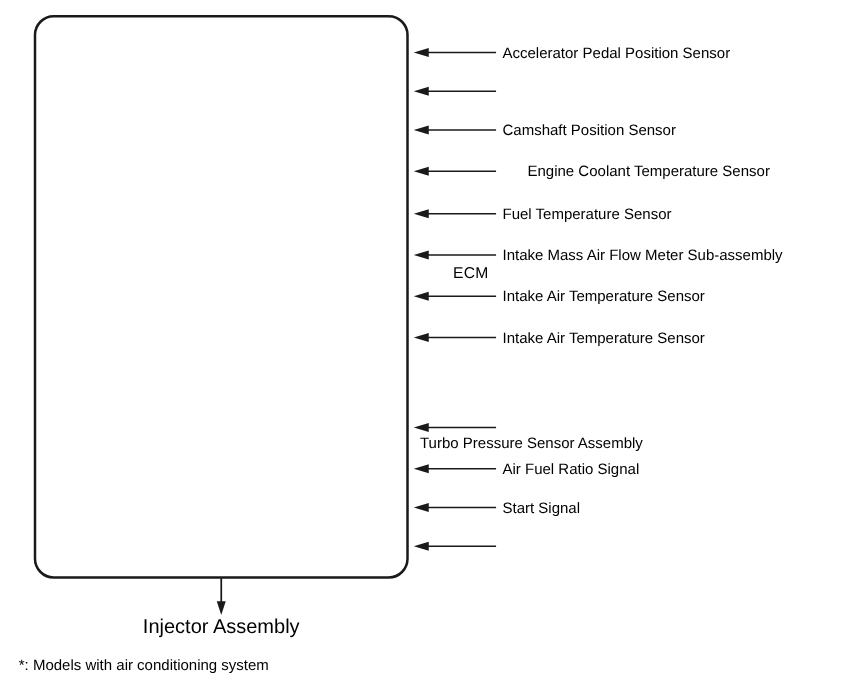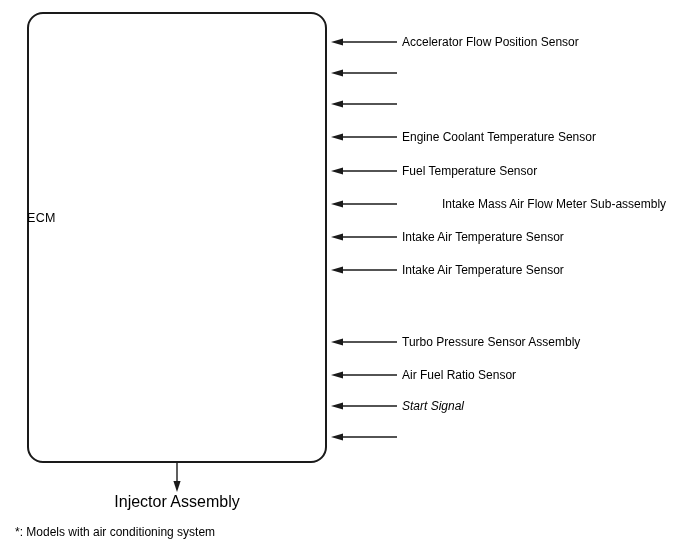--- a/index.html
+++ b/index.html
@@ -25,21 +25,21 @@
     box-sizing: border-box;
     border: 2px solid var(--line, #000000);
     border-radius: 16px;
     background: transparent;
   }
   .ecm-label {
     position: absolute;
     left: 27px;
     top: 211px;
     width: 364px;
-    text-align: left;
+    text-align: right;
     font-size: 12.5px;
     line-height: 14px;
     letter-spacing: 0.3px;
   }
   .input-row {
     position: absolute;
     left: 331px;
     display: flex;
     align-items: flex-start;
   }
@@ -87,54 +87,57 @@
 
   <div class="ecm-label">ECM</div>
 
   <div id="inputs">
       <div class="input-row" style="top: 35px;">
         <svg width="66" height="10" viewBox="0 0 66 10">
           <line x1="9" y1="5" x2="66" y2="5" stroke="#1a1a1a" stroke-width="1.3"></line>
           <polygon points="0,5 12,1.4 12,8.6" fill="#1a1a1a"></polygon>
         </svg>
         <div class="input-label">
-          <div>Accelerator Flow Position Sensor</div>
+          <div>Accelerator Pedal Position Sensor</div>
         </div>
       </div>
       <div class="input-row" style="top: 66px;">
         <svg width="66" height="10" viewBox="0 0 66 10">
           <line x1="9" y1="5" x2="66" y2="5" stroke="#1a1a1a" stroke-width="1.3"></line>
           <polygon points="0,5 12,1.4 12,8.6" fill="#1a1a1a"></polygon>
         </svg>
       </div>
       <div class="input-row" style="top: 97px;">
         <svg width="66" height="10" viewBox="0 0 66 10">
           <line x1="9" y1="5" x2="66" y2="5" stroke="#1a1a1a" stroke-width="1.3"></line>
           <polygon points="0,5 12,1.4 12,8.6" fill="#1a1a1a"></polygon>
         </svg>
-      </div>
-      <div class="input-row" style="top: 130px;">
+        <div class="input-label">
+          <div>Camshaft Position Sensor</div>
+        </div>
+      </div>
+      <div class="input-row" style="top: 130px; gap: 20px;">
         <svg width="66" height="10" viewBox="0 0 66 10">
           <line x1="9" y1="5" x2="66" y2="5" stroke="#1a1a1a" stroke-width="1.3"></line>
           <polygon points="0,5 12,1.4 12,8.6" fill="#1a1a1a"></polygon>
         </svg>
         <div class="input-label">
           <div>Engine Coolant Temperature Sensor</div>
         </div>
       </div>
       <div class="input-row" style="top: 164px; text-align: right;">
         <svg width="66" height="10" viewBox="0 0 66 10">
           <line x1="9" y1="5" x2="66" y2="5" stroke="#1a1a1a" stroke-width="1.3"></line>
           <polygon points="0,5 12,1.4 12,8.6" fill="#1a1a1a"></polygon>
         </svg>
         <div class="input-label">
           <div>Fuel Temperature Sensor</div>
         </div>
       </div>
-      <div class="input-row" style="top: 197px; gap: 40px;">
+      <div class="input-row" style="top: 197px;">
         <svg width="66" height="10" viewBox="0 0 66 10">
           <line x1="9" y1="5" x2="66" y2="5" stroke="#1a1a1a" stroke-width="1.3"></line>
           <polygon points="0,5 12,1.4 12,8.6" fill="#1a1a1a"></polygon>
         </svg>
         <div class="input-label">
           <div>Intake Mass Air Flow Meter Sub-assembly</div>
         </div>
       </div>
       <div class="input-row" style="top: 230px;">
         <svg width="66" height="10" viewBox="0 0 66 10">
@@ -147,39 +150,39 @@
       </div>
       <div class="input-row" style="top: 263px;">
         <svg width="66" height="10" viewBox="0 0 66 10">
           <line x1="9" y1="5" x2="66" y2="5" stroke="#1a1a1a" stroke-width="1.3"></line>
           <polygon points="0,5 12,1.4 12,8.6" fill="#1a1a1a"></polygon>
         </svg>
         <div class="input-label">
           <div>Intake Air Temperature Sensor</div>
         </div>
       </div>
-      <div class="input-row" style="top: 335px;">
+      <div class="input-row" style="top: 335px; flex-direction: column;">
         <svg width="66" height="10" viewBox="0 0 66 10">
           <line x1="9" y1="5" x2="66" y2="5" stroke="#1a1a1a" stroke-width="1.3"></line>
           <polygon points="0,5 12,1.4 12,8.6" fill="#1a1a1a"></polygon>
         </svg>
         <div class="input-label">
           <div>Turbo Pressure Sensor Assembly</div>
         </div>
       </div>
       <div class="input-row" style="top: 368px;">
         <svg width="66" height="10" viewBox="0 0 66 10">
           <line x1="9" y1="5" x2="66" y2="5" stroke="#1a1a1a" stroke-width="1.3"></line>
           <polygon points="0,5 12,1.4 12,8.6" fill="#1a1a1a"></polygon>
         </svg>
         <div class="input-label">
-          <div>Air Fuel Ratio Sensor</div>
-        </div>
-      </div>
-      <div class="input-row" style="top: 399px; font-style: italic;">
+          <div>Air Fuel Ratio Signal</div>
+        </div>
+      </div>
+      <div class="input-row" style="top: 399px;">
         <svg width="66" height="10" viewBox="0 0 66 10">
           <line x1="9" y1="5" x2="66" y2="5" stroke="#1a1a1a" stroke-width="1.3"></line>
           <polygon points="0,5 12,1.4 12,8.6" fill="#1a1a1a"></polygon>
         </svg>
         <div class="input-label">
           <div>Start Signal</div>
         </div>
       </div>
       <div class="input-row" style="top: 430px;">
         <svg width="66" height="10" viewBox="0 0 66 10">

